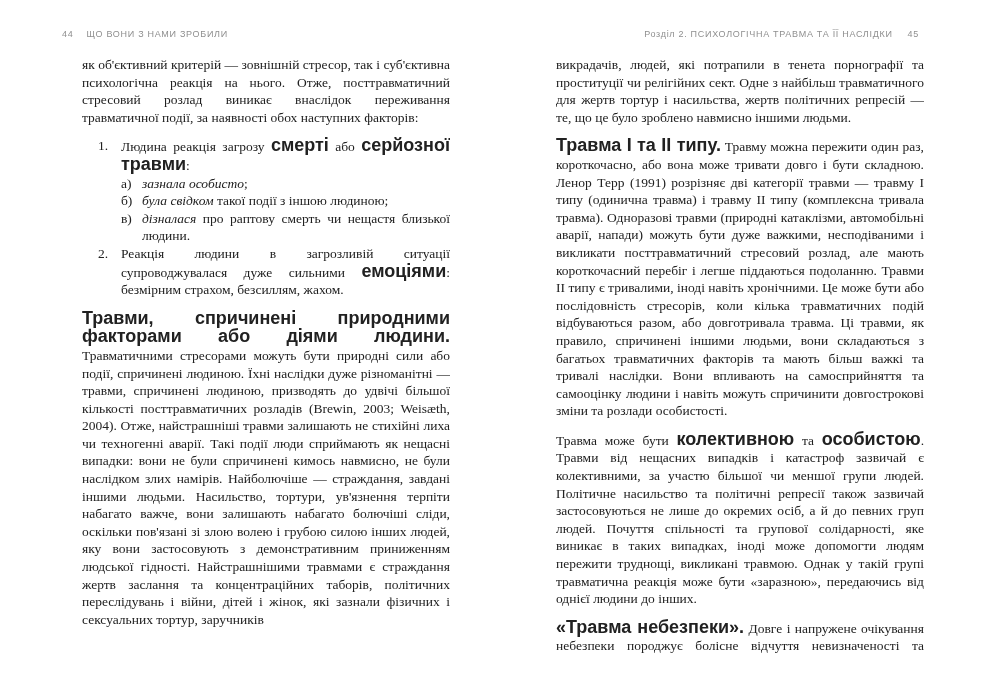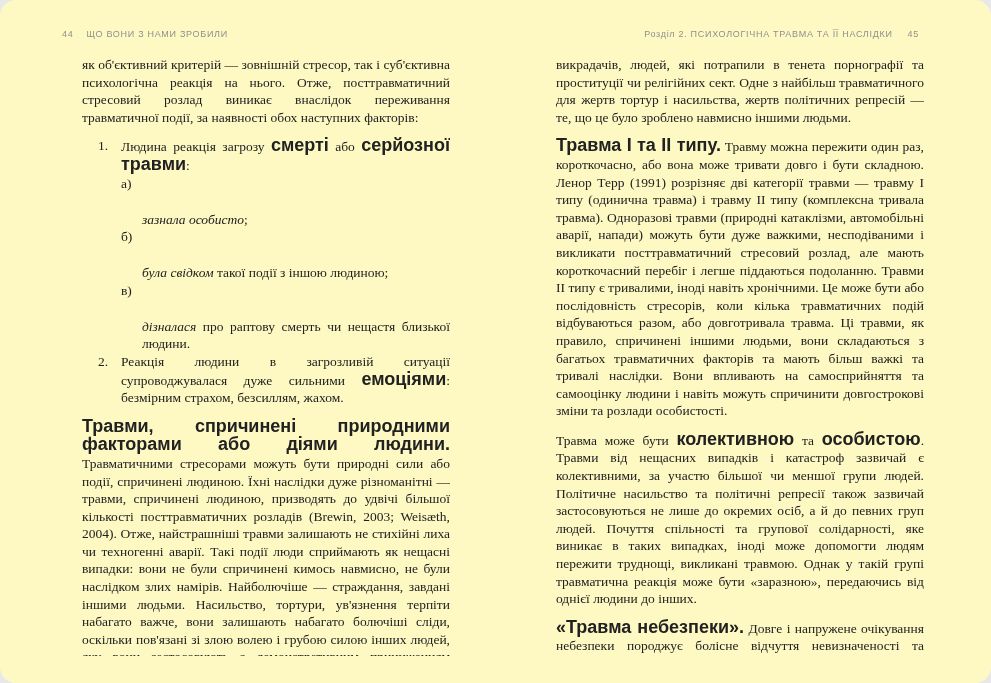--- a/index.html
+++ b/index.html
@@ -1,25 +1,24 @@
 <!DOCTYPE html>
 <html lang="uk"><head>
 <meta charset="utf-8">
 <style>
   * { margin: 0; padding: 0; box-sizing: border-box; }
   html, body { background: #e8e8e8; }
   .canvas {
     position: relative;
     width: 991px;
     height: 683px;
-    background: #fef9c3;
+    background: #ffffff;
     overflow: hidden;
     font-family: "Liberation Serif", serif;
     color: #212121;
-    border-radius: 16px;
   }
   .running-head {
     position: absolute;
     top: 29px;
     font-family: "Liberation Sans", sans-serif;
     font-size: 9px;
     font-weight: 400;
     letter-spacing: 0.7px;
     color: #8f8f8f;
     white-space: nowrap;
@@ -47,21 +46,21 @@
     font-weight: 700;
     font-size: 18px;
   }
   span.i { font-style: italic; }
   .olist { margin: 0 0 11px 0; }
   .li { display: flex; padding-left: 16px; }
   .li-marker { flex: none; width: 23px; }
   .li-content { flex: 1; text-align: justify; }
   .sub { display: flex; }
   .sub-marker { flex: none; width: 21px; }
-  .sub-content { flex: 1; text-align: justify; margin-top: 36px; }
+  .sub-content { flex: 1; text-align: justify; }
 </style>
 </head>
 <body>
 
 <div class="canvas">
 
   <div class="running-head rh-left">
     <span class="pagenum">44</span><span class="runtitle">ЩО ВОНИ З НАМИ ЗРОБИЛИ</span>
   </div>
 

